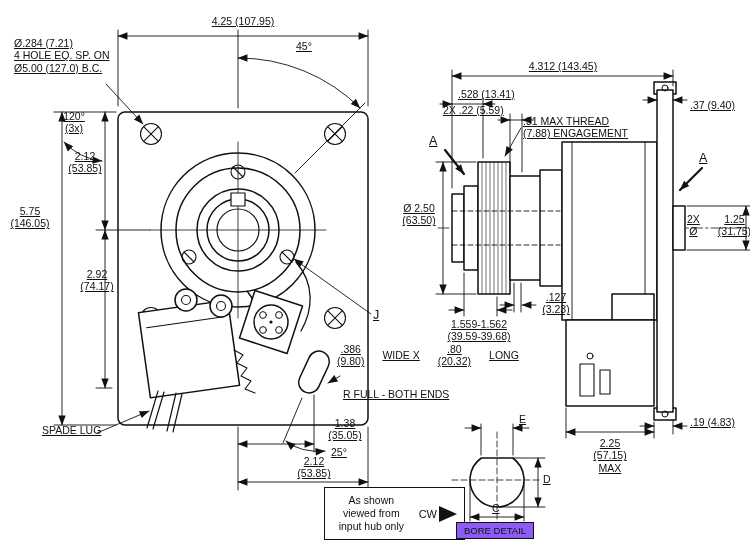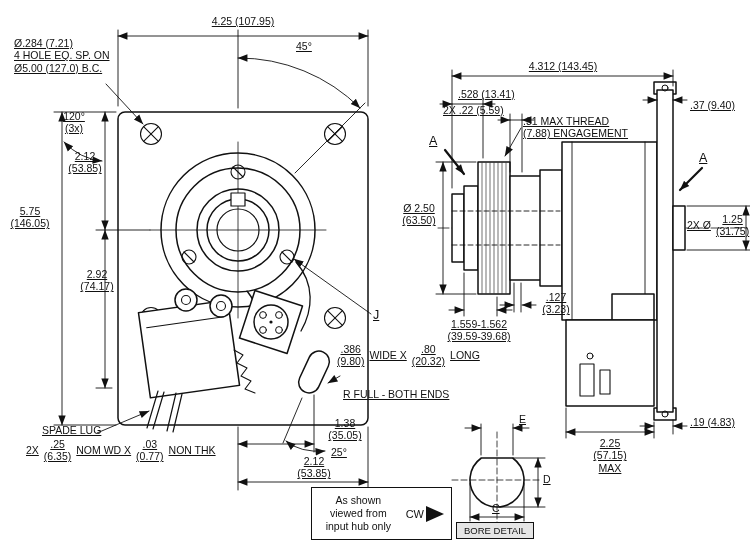--- a/index.html
+++ b/index.html
@@ -2,30 +2,30 @@
 <html><head>
 <meta charset="utf-8">
 <style>
   html,body{margin:0;padding:0;background:#fff;}
   .drawing{position:relative;width:750px;height:552px;background:#fff;overflow:hidden;
            font-family:"Liberation Sans", sans-serif;color:#111;}
   .drawing svg{position:absolute;left:0;top:0;}
   .lbl{position:absolute;font-size:10.5px;line-height:1.18;white-space:pre-line;
        text-align:center;color:#111;text-decoration:underline;}
   .la{text-align:left;}
-  .row{display:flex;gap:5px;align-items:center;}
+  .row{display:flex;gap:18px;align-items:center;}
   .row > span{white-space:pre-line;text-align:center;}
   .big{font-size:12.5px;}
   .view-box{position:absolute;border:1.6px solid #111;background:#fff;
-            display:flex;align-items:center;gap:8px;padding:3px 7px;box-sizing:border-box;}
+            display:flex;align-items:center;gap:8px;padding:3px 7px;box-sizing:border-box;margin-left:13px;}
   .vtext{font-size:10.5px;line-height:1.25;white-space:pre-line;text-align:center;flex:1;}
   .vcw{display:flex;flex-direction:row;align-items:center;gap:2px;font-size:11px;}
   .cw-arrow{width:0;height:0;border-left:18px solid #111;
             border-top:8px solid transparent;border-bottom:8px solid transparent;}
-  .bore-box{position:absolute;border:1.3px solid #111;background:#e5e5e5;
+  .bore-box{position:absolute;border:1.3px solid #111;background:#8b5cf6;
             padding:2px 7px;font-size:9.5px;}
 </style>
 </head>
 <body>
 
 <div class="drawing">
 
 <svg width="750" height="552" viewBox="0 0 750 552">
   <defs>
     <marker id="arr" viewBox="0 0 10 10" refX="9.3" refY="5" markerWidth="10.5" markerHeight="10.5" markerUnits="userSpaceOnUse" orient="auto-start-reverse">
@@ -307,29 +307,20 @@
 </div>
 <div class="lbl la" style="left:343px;top:388px">R FULL - BOTH ENDS</div>
 
 <div class="lbl" style="left:320px;top:417px;width:50px">1.38
 (35.05)</div>
 <div class="lbl" style="left:331px;top:446px">25°</div>
 <div class="lbl" style="left:286px;top:455px;width:56px">2.12
 (53.85)</div>
 
 <div class="lbl la" style="left:42px;top:424px">SPADE LUG</div>
-<div class="lbl row" style="left:26px;top:438px">
-  <span>2X</span>
-  <span>.25
-(6.35)</span>
-  <span>NOM WD X</span>
-  <span>.03
-(0.77)</span>
-  <span>NON THK</span>
-</div>
 
 <div class="view-box" style="left:311px;top:487px;width:141px;height:53px">
   <div class="vtext">As shown
 viewed from
 input hub only</div>
   <div class="vcw">
     <span>CW</span>
     <span class="cw-arrow"></span>
   </div>
 </div>

